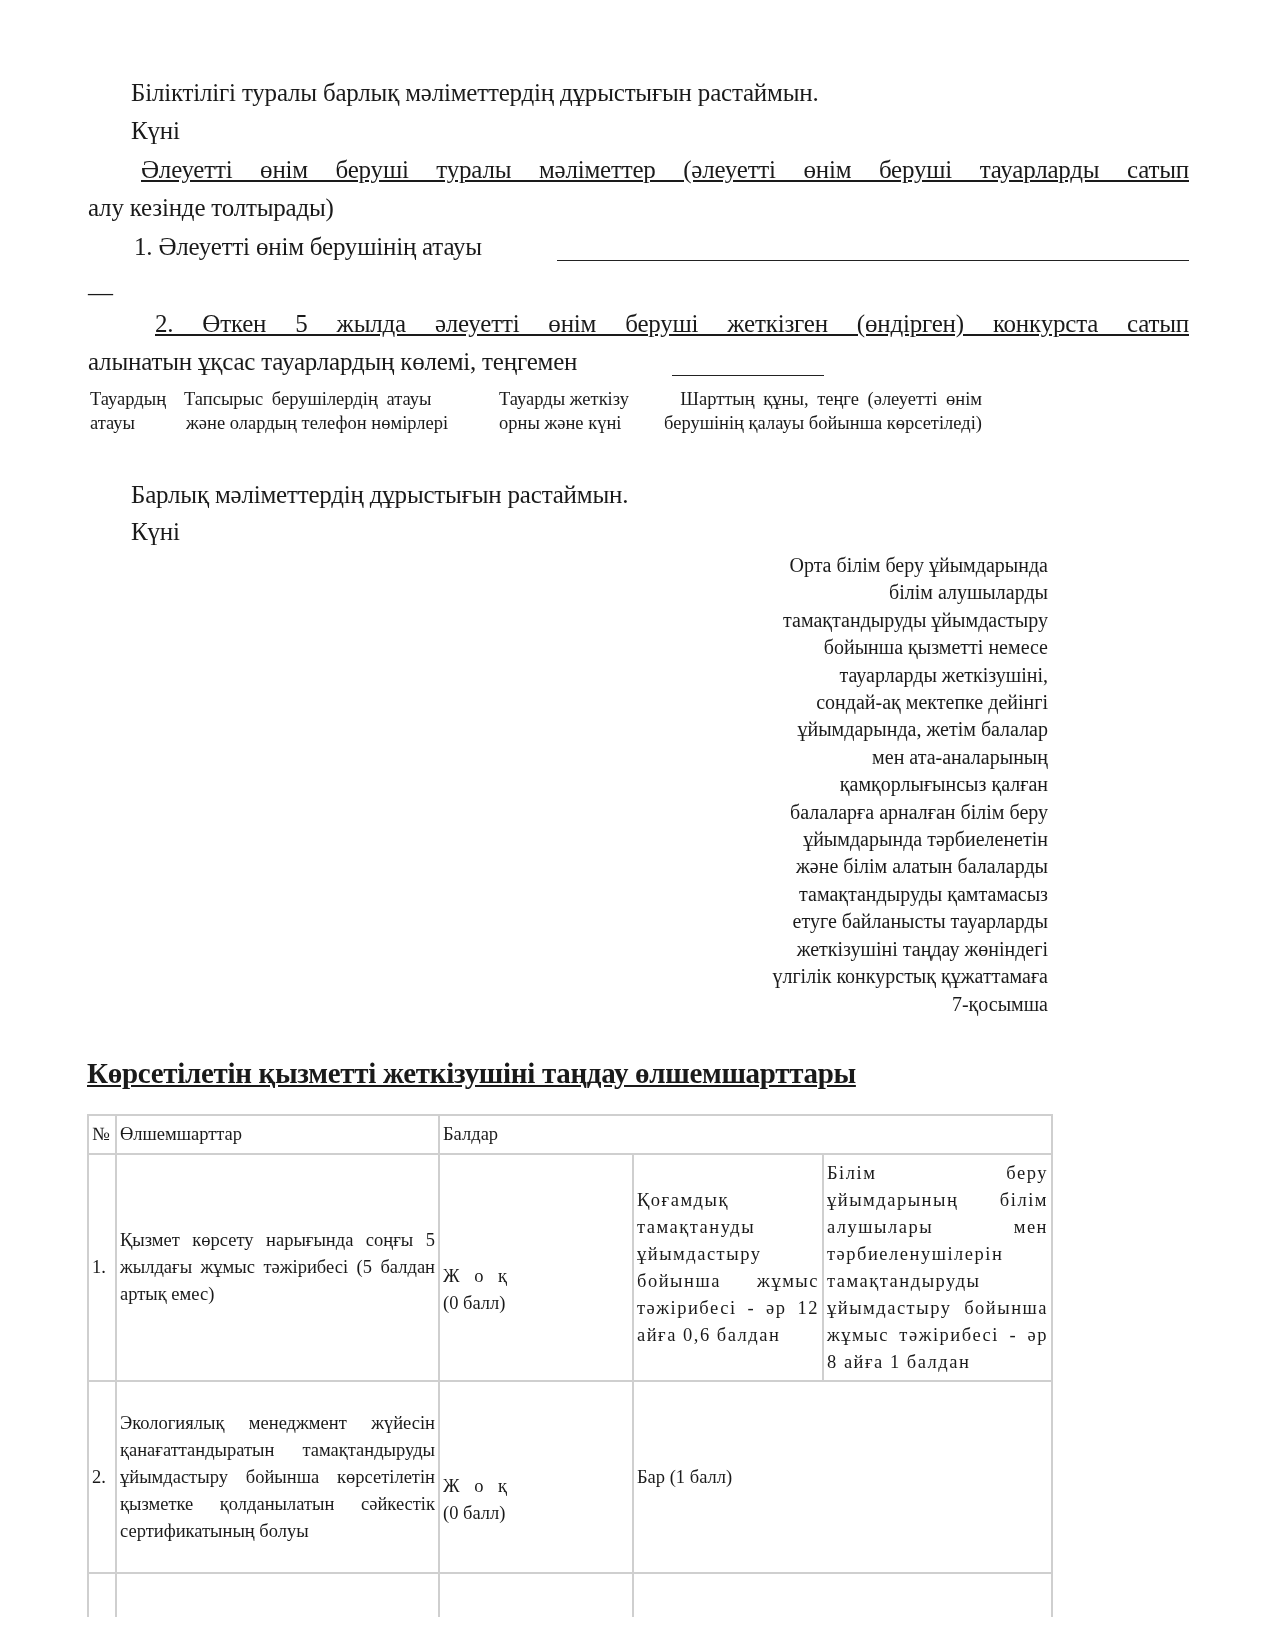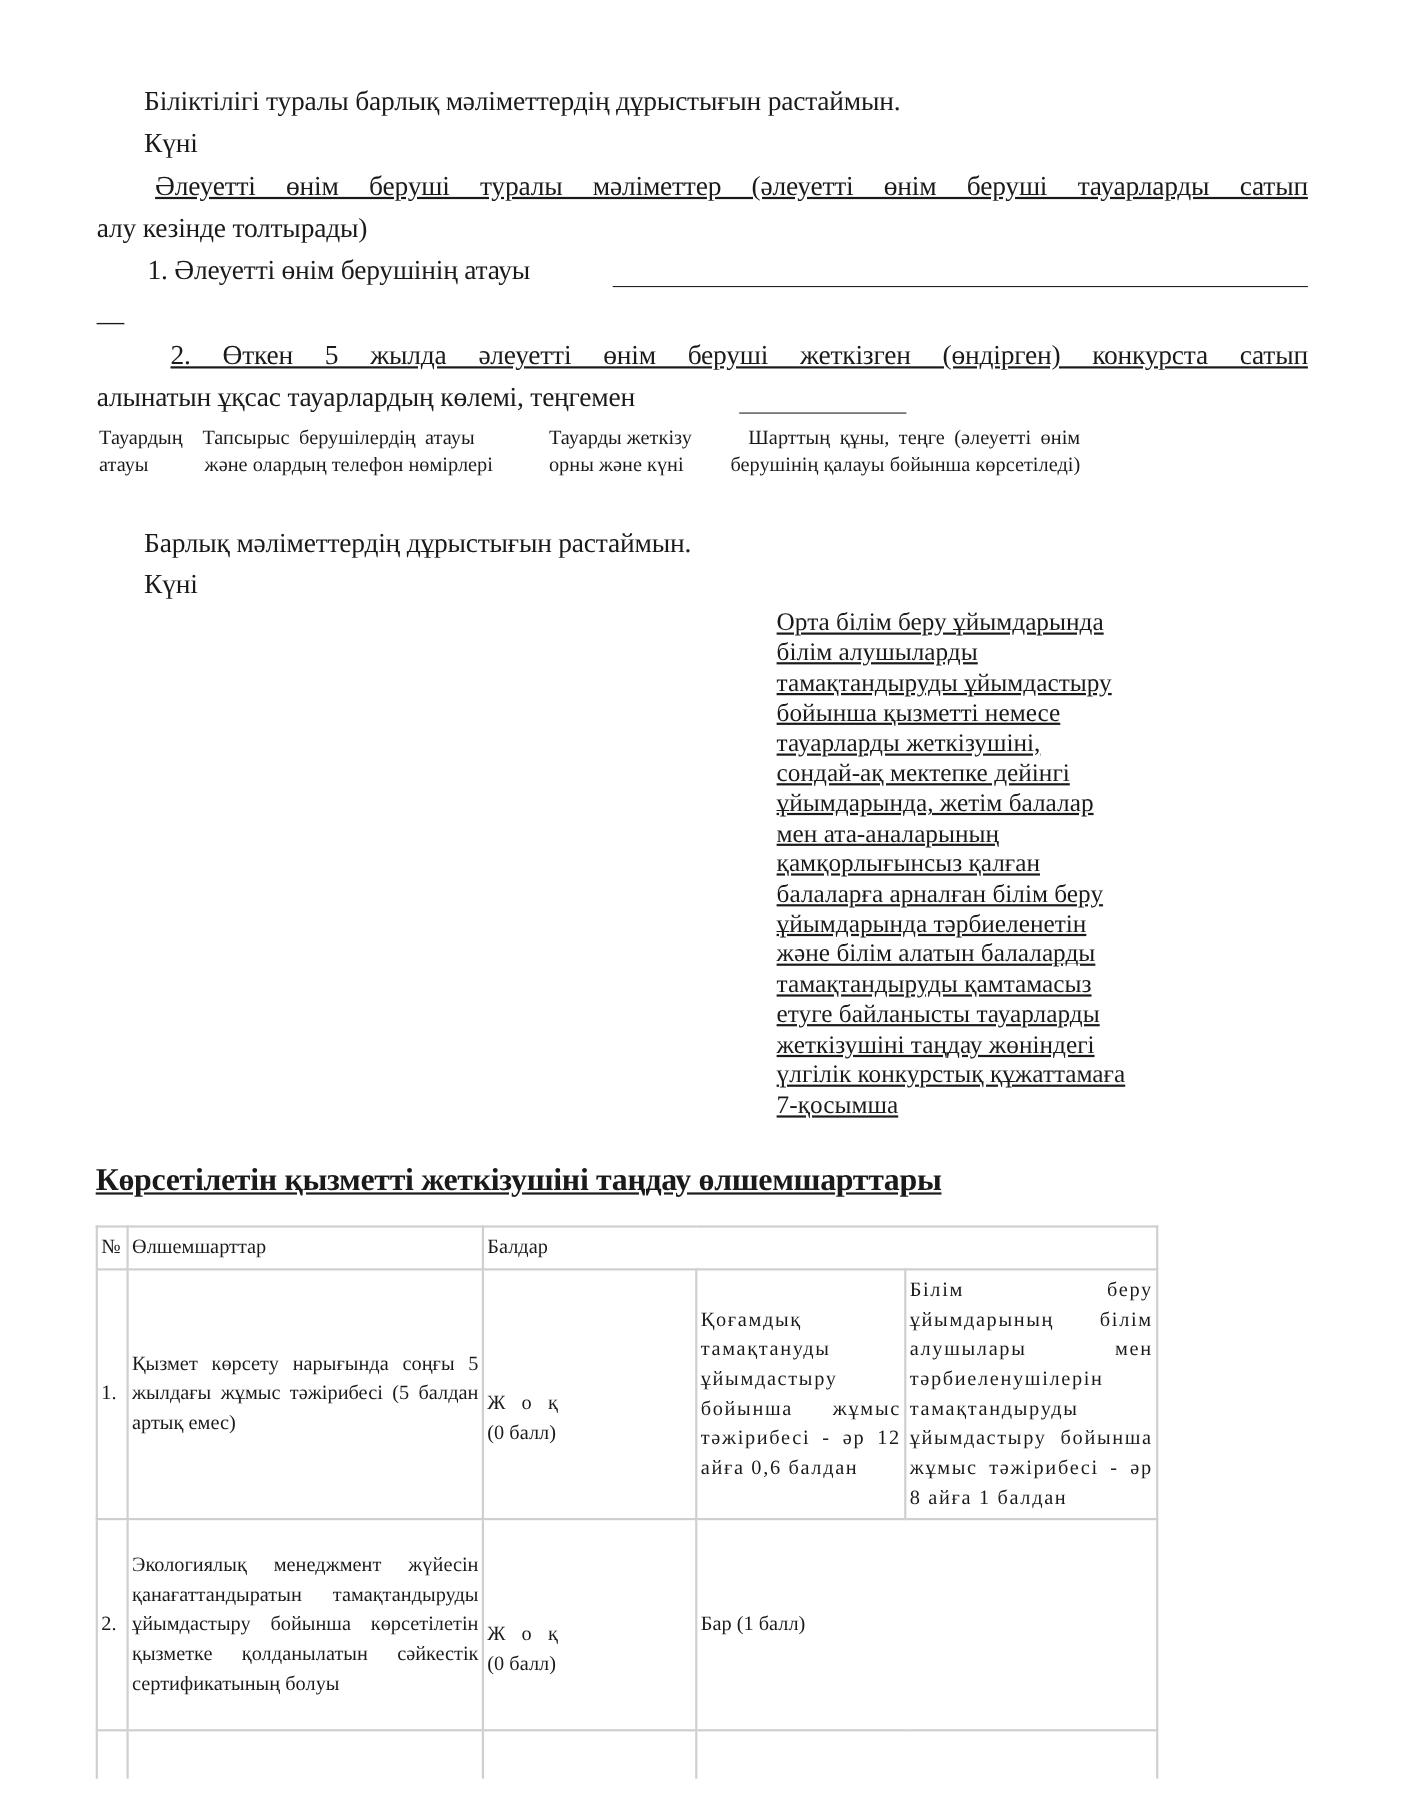--- a/index.html
+++ b/index.html
@@ -3,22 +3,22 @@
 <meta charset="utf-8">
 <style>
   html, body { margin:0; padding:0; background:#ffffff; }
   body { width:1275px; height:1650px; position:relative; overflow:hidden;
          font-family:"Liberation Serif", "DejaVu Serif", serif; color:#1a1a1a; }
   .abs { position:absolute; white-space:nowrap; }
   .p20 { font-size:25px; line-height:30px; letter-spacing:-0.2px; }
   .justify { white-space:normal; text-align:justify; text-align-last:justify;text-decoration:underline; }
   .small { font-size:18.5px; line-height:24px; }
   .uline { position:absolute; border-bottom:1.5px solid #222; height:0; }
-  .rblock { position:absolute; left:706px; top:552px; width:342px; text-align:left;
-            font-size:23px; line-height:27.4px;text-decoration:underline; }
+  .rblock { position:absolute; left:706px; top:552px; width:342px; text-align:right;
+            font-size:20px; line-height:27.4px; }
   .rblock div { white-space:nowrap; }
   h1.heading { position:absolute; left:87px; top:1055px; margin:0; font-size:29px; line-height:36px;
                font-weight:900; letter-spacing:-0.3px; font-family:"Liberation Serif","DejaVu Serif",serif;text-decoration:underline; }
   .tbl { position:absolute; left:87px; top:1114px; border-collapse:collapse; table-layout:fixed;
          font-size:18.5px; line-height:27px; }
   .tbl td { border:2px solid #cfcfcf; vertical-align:middle; padding:0 3px; }
   .jt { text-align:justify; }
   .sp { letter-spacing:5px;margin-top:45px; }
   .wide { letter-spacing:1.5px; }
 </style>

